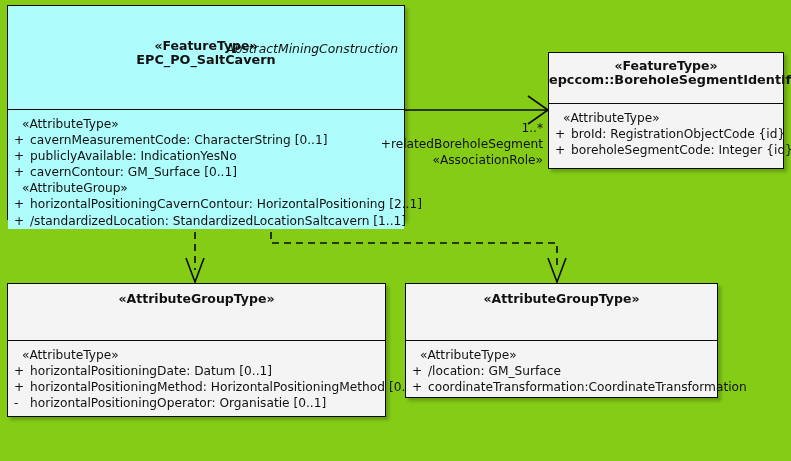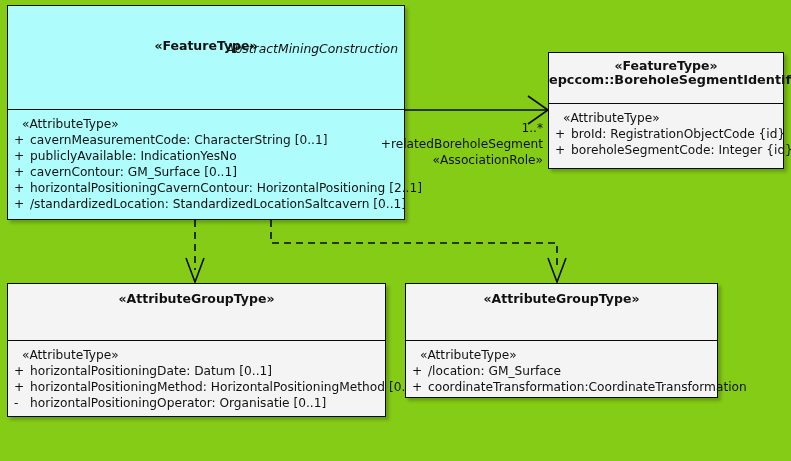--- a/index.html
+++ b/index.html
@@ -173,42 +173,44 @@
     <polyline points="186,258 195,282 204,258" fill="none" stroke="#0a0a0a" stroke-width="1.6"></polyline>
 
     <polyline points="271,220 271,243 557,243 557,270" fill="none" stroke="#0a0a0a" stroke-width="1.6" stroke-dasharray="7,5"></polyline>
     <polyline points="548,258 557,282 566,258" fill="none" stroke="#0a0a0a" stroke-width="1.6"></polyline>
   </svg>
 
   <div class="uml-box" id="main-class">
     <div class="hdr">
       <div class="pkgtitle">AbstractMiningConstruction</div>
       <div class="stereo">«FeatureType»</div>
+      <div class="cname">EPC_PO_SaltCavern</div>
     </div>
     <div class="body">
       <div class="grp">«AttributeType»</div>
       <div class="attr">
         <span class="vis">+</span>
         <span class="txt">cavernMeasurementCode: CharacterString [0..1]</span>
       </div>
       <div class="attr">
         <span class="vis">+</span>
         <span class="txt">publiclyAvailable: IndicationYesNo</span>
       </div>
       <div class="attr">
         <span class="vis">+</span>
         <span class="txt">cavernContour: GM_Surface [0..1]</span>
       </div>
+      <div class="grp">«AttributeGroup»</div>
       <div class="attr">
         <span class="vis">+</span>
         <span class="txt">horizontalPositioningCavernContour: HorizontalPositioning [2..1]</span>
       </div>
       <div class="attr">
         <span class="vis">+</span>
-        <span class="txt">/standardizedLocation: StandardizedLocationSaltcavern [0..1]</span>
+        <span class="txt">/standardizedLocation: StandardizedLocationSaltcavern [1..1]</span>
       </div>
     </div>
   </div>
 
   <div class="uml-box" id="borehole-class">
     <div class="hdr">
       <div class="stereo">«FeatureType»</div>
       <div class="cname">epccom::BoreholeSegmentIdentification</div>
     </div>
     <div class="body">

